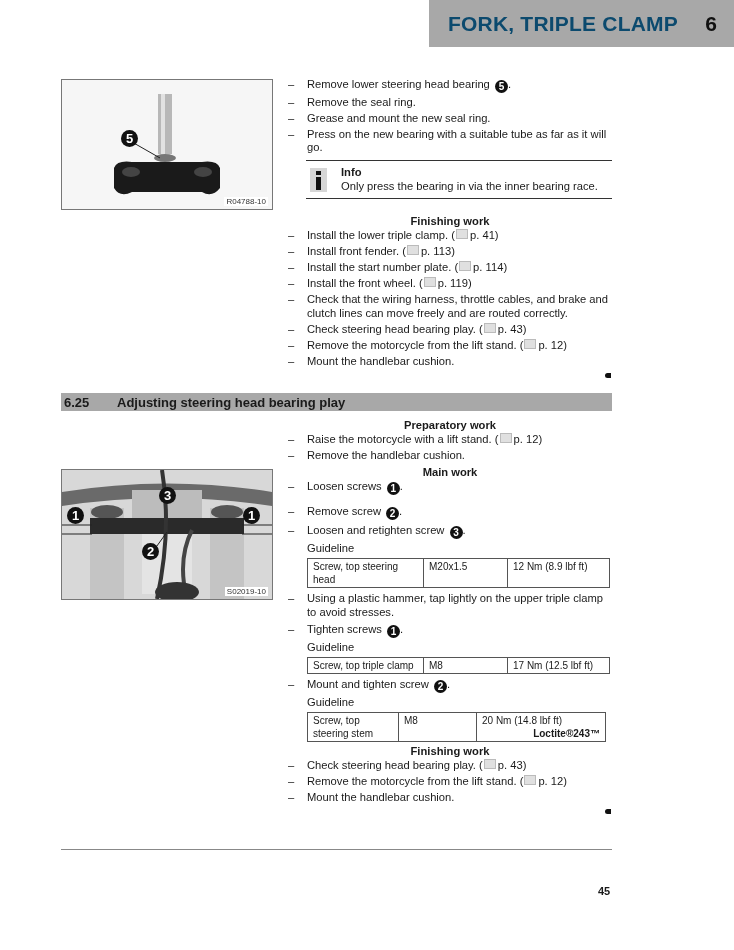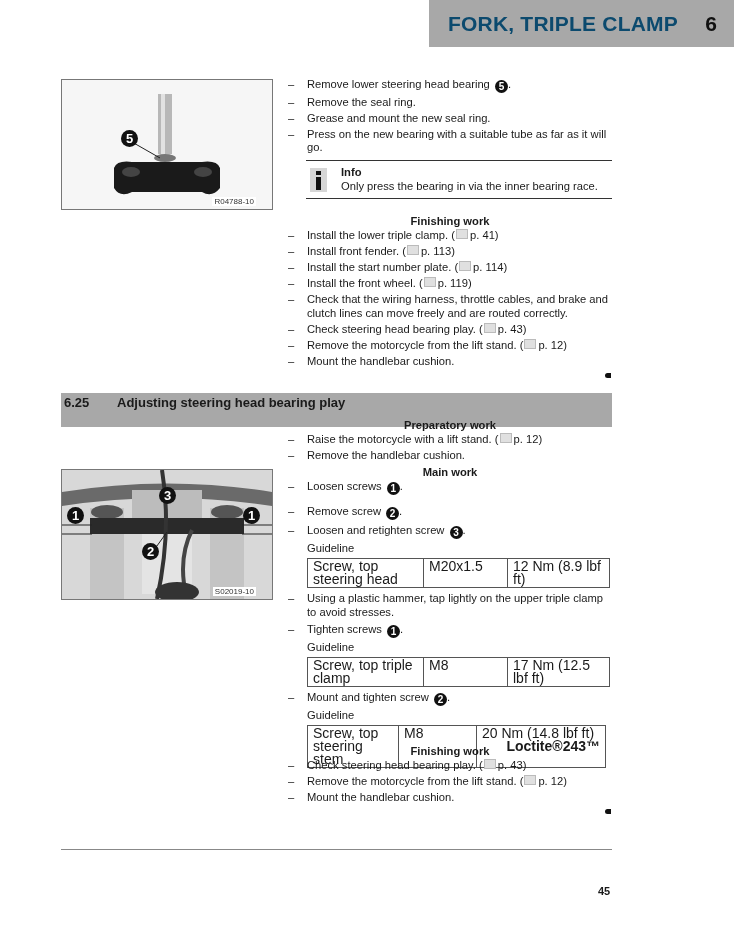--- a/index.html
+++ b/index.html
@@ -3,48 +3,48 @@
 <meta charset="utf-8">
 <style>
   html, body { margin:0; padding:0; }
   body { width:734px; height:950px; background:#fff; position:relative; overflow:hidden;
          font-family:"Liberation Sans", sans-serif; color:#1a1a1a; font-size:11.2px; }
   .hdr { position:absolute; left:429px; top:0; width:305px; height:47px; background:#a8a8a8; }
   .hdr-title { position:absolute; left:19px; top:12px; font-weight:bold; font-size:21px; letter-spacing:0.2px; color:#0c4a6e; }
   .hdr-num { position:absolute; right:17px; top:12px; font-weight:bold; font-size:21px; color:#111; }
 
   .fig { position:absolute; border:1px solid #777; background:#f4f4f4; overflow:hidden; }
-  .fig-code { position:absolute; right:16px; bottom:3px; font-size:8px; color:#333; background:#fff; padding:0 2px; }
+  .fig-code { position:absolute; right:4px; bottom:3px; font-size:8px; color:#333; background:#fff; padding:0 2px; }
   .callout { position:absolute; width:17px; height:17px; border-radius:50%; background:#111; color:#fff;
              font-weight:bold; font-size:13px; text-align:center; line-height:17px; }
 
   .col { position:absolute; left:288px; width:324px; }
   .step { position:relative; padding-left:19px; line-height:13.5px; margin-bottom:2.6px; }
   .step::before { content:"–"; position:absolute; left:0; top:0; }
   .num { display:inline-block; width:13px; height:13px; border-radius:50%; background:#111; color:#fff;
          font-weight:bold; font-size:10px; text-align:center; line-height:13px; vertical-align:-2px; margin-left:2px; }
   .bold-h { font-weight:bold; line-height:13px; margin-bottom:1px;text-align:center; }
   .ref { display:inline-block; width:10px; height:8px; border:1px solid #bbb; background:#e0e0e0; vertical-align:0; margin:0 2px 0 1px; }
 
   .info { position:absolute; left:306px; top:160px; width:306px; height:37px; border-top:1px solid #333; border-bottom:1px solid #333; }
   .info-icon { position:absolute; left:4px; top:7px; width:17px; height:24px; background:#d6d6d6; }
   .info-icon i { position:absolute; left:6px; top:3px; width:5px; height:4px; background:#111; }
   .info-icon b { position:absolute; left:6px; top:9px; width:5px; height:13px; background:#111; }
   .info-t { position:absolute; left:35px; top:5px; font-weight:bold; }
   .info-b { position:absolute; left:35px; top:19px; }
 
   .end-mark { position:absolute; width:6px; height:5px; background:#111; border-radius:3px 0 0 3px; }
 
-  .sect { position:absolute; left:61px; top:393px; width:551px; height:34px; background:#a8a8a8; }
+  .sect { position:absolute; left:61px; top:393px; width:551px; height:18px; background:#a8a8a8; }
   .sect-num { position:absolute; left:3px; top:2px; font-weight:bold; font-size:13px; }
   .sect-title { position:absolute; left:56px; top:2px; font-weight:bold; font-size:13px; }
 
   .guide { padding-left:19px; margin:3px 0 3px; line-height:13px; }
   table.spec { border-collapse:collapse; margin-left:19px; margin-bottom:4px; }
-  table.spec td { border:1px solid #555; vertical-align:top; padding:1px 5px; line-height:13px; font-size:14px; }
+  table.spec td { border:1px solid #555; vertical-align:top; padding:1px 5px; line-height:13px; font-size:10px; }
   .loctite { text-align:right; font-weight:bold; }
 
   .rule { position:absolute; left:61px; top:849px; width:551px; height:1px; background:#888; }
   .pgnum { position:absolute; left:598px; top:885px; font-weight:bold; font-size:11px; }
 </style>
 </head>
 <body>
 
 <div class="hdr">
   <span class="hdr-title">FORK, TRIPLE CLAMP</span>

